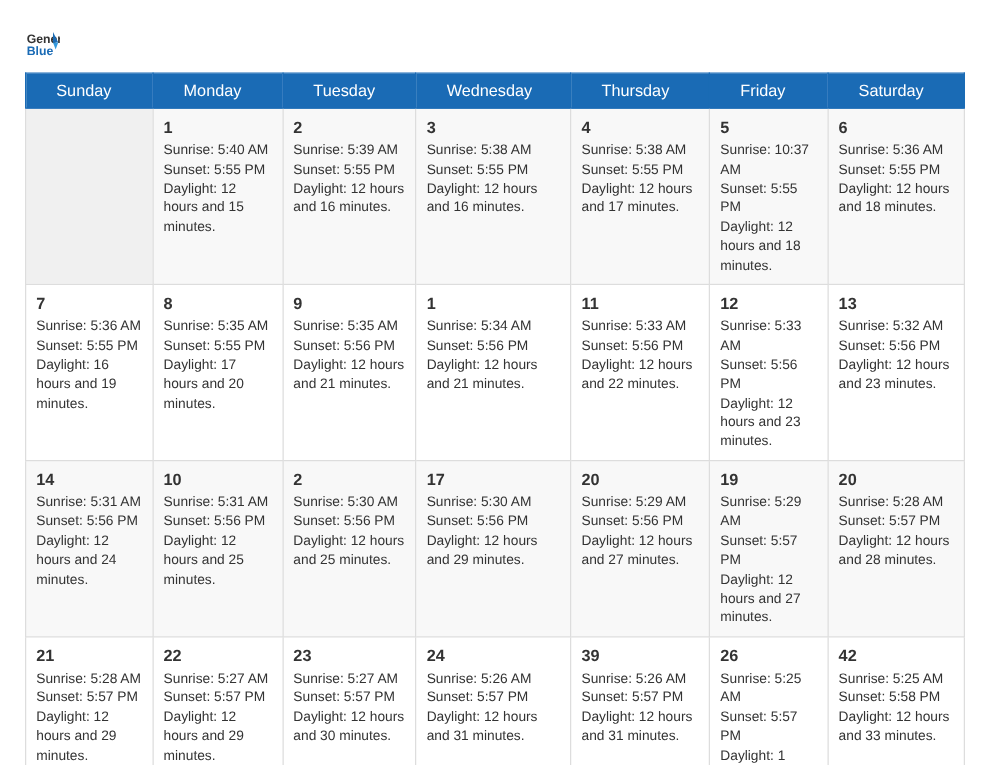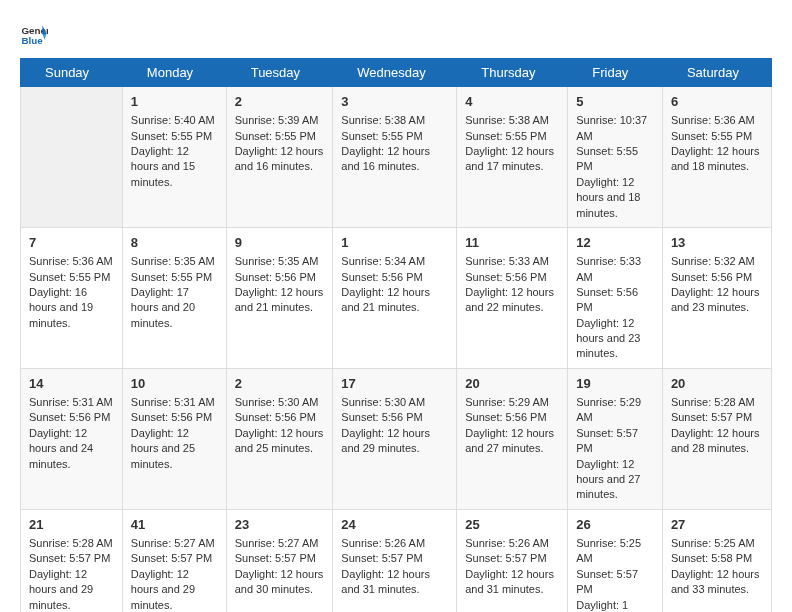--- a/index.html
+++ b/index.html
@@ -243,51 +243,51 @@
         </td>
       </tr>
       <tr>
         <td>
           <span class="day-num">21</span>
           <div>Sunrise: 5:28 AM</div>
           <div>Sunset: 5:57 PM</div>
           <div>Daylight: 12 hours and 29 minutes.</div>
         </td>
         <td>
-          <span class="day-num">41</span>
+          <span class="day-num">22</span>
           <div>Sunrise: 5:27 AM</div>
           <div>Sunset: 5:57 PM</div>
           <div>Daylight: 12 hours and 29 minutes.</div>
         </td>
         <td>
           <span class="day-num">23</span>
           <div>Sunrise: 5:27 AM</div>
           <div>Sunset: 5:57 PM</div>
           <div>Daylight: 12 hours and 30 minutes.</div>
         </td>
         <td>
           <span class="day-num">24</span>
           <div>Sunrise: 5:26 AM</div>
           <div>Sunset: 5:57 PM</div>
           <div>Daylight: 12 hours and 31 minutes.</div>
         </td>
         <td>
-          <span class="day-num">25</span>
+          <span class="day-num">39</span>
           <div>Sunrise: 5:26 AM</div>
           <div>Sunset: 5:57 PM</div>
           <div>Daylight: 12 hours and 31 minutes.</div>
         </td>
         <td>
           <span class="day-num">26</span>
           <div>Sunrise: 5:25 AM</div>
           <div>Sunset: 5:57 PM</div>
           <div>Daylight: 1 hours and 32 minutes.</div>
         </td>
         <td>
-          <span class="day-num">27</span>
+          <span class="day-num">42</span>
           <div>Sunrise: 5:25 AM</div>
           <div>Sunset: 5:58 PM</div>
           <div>Daylight: 12 hours and 33 minutes.</div>
         </td>
       </tr>
       <tr>
         <td>
           <span class="day-num">28</span>
         </td>
         <td>

